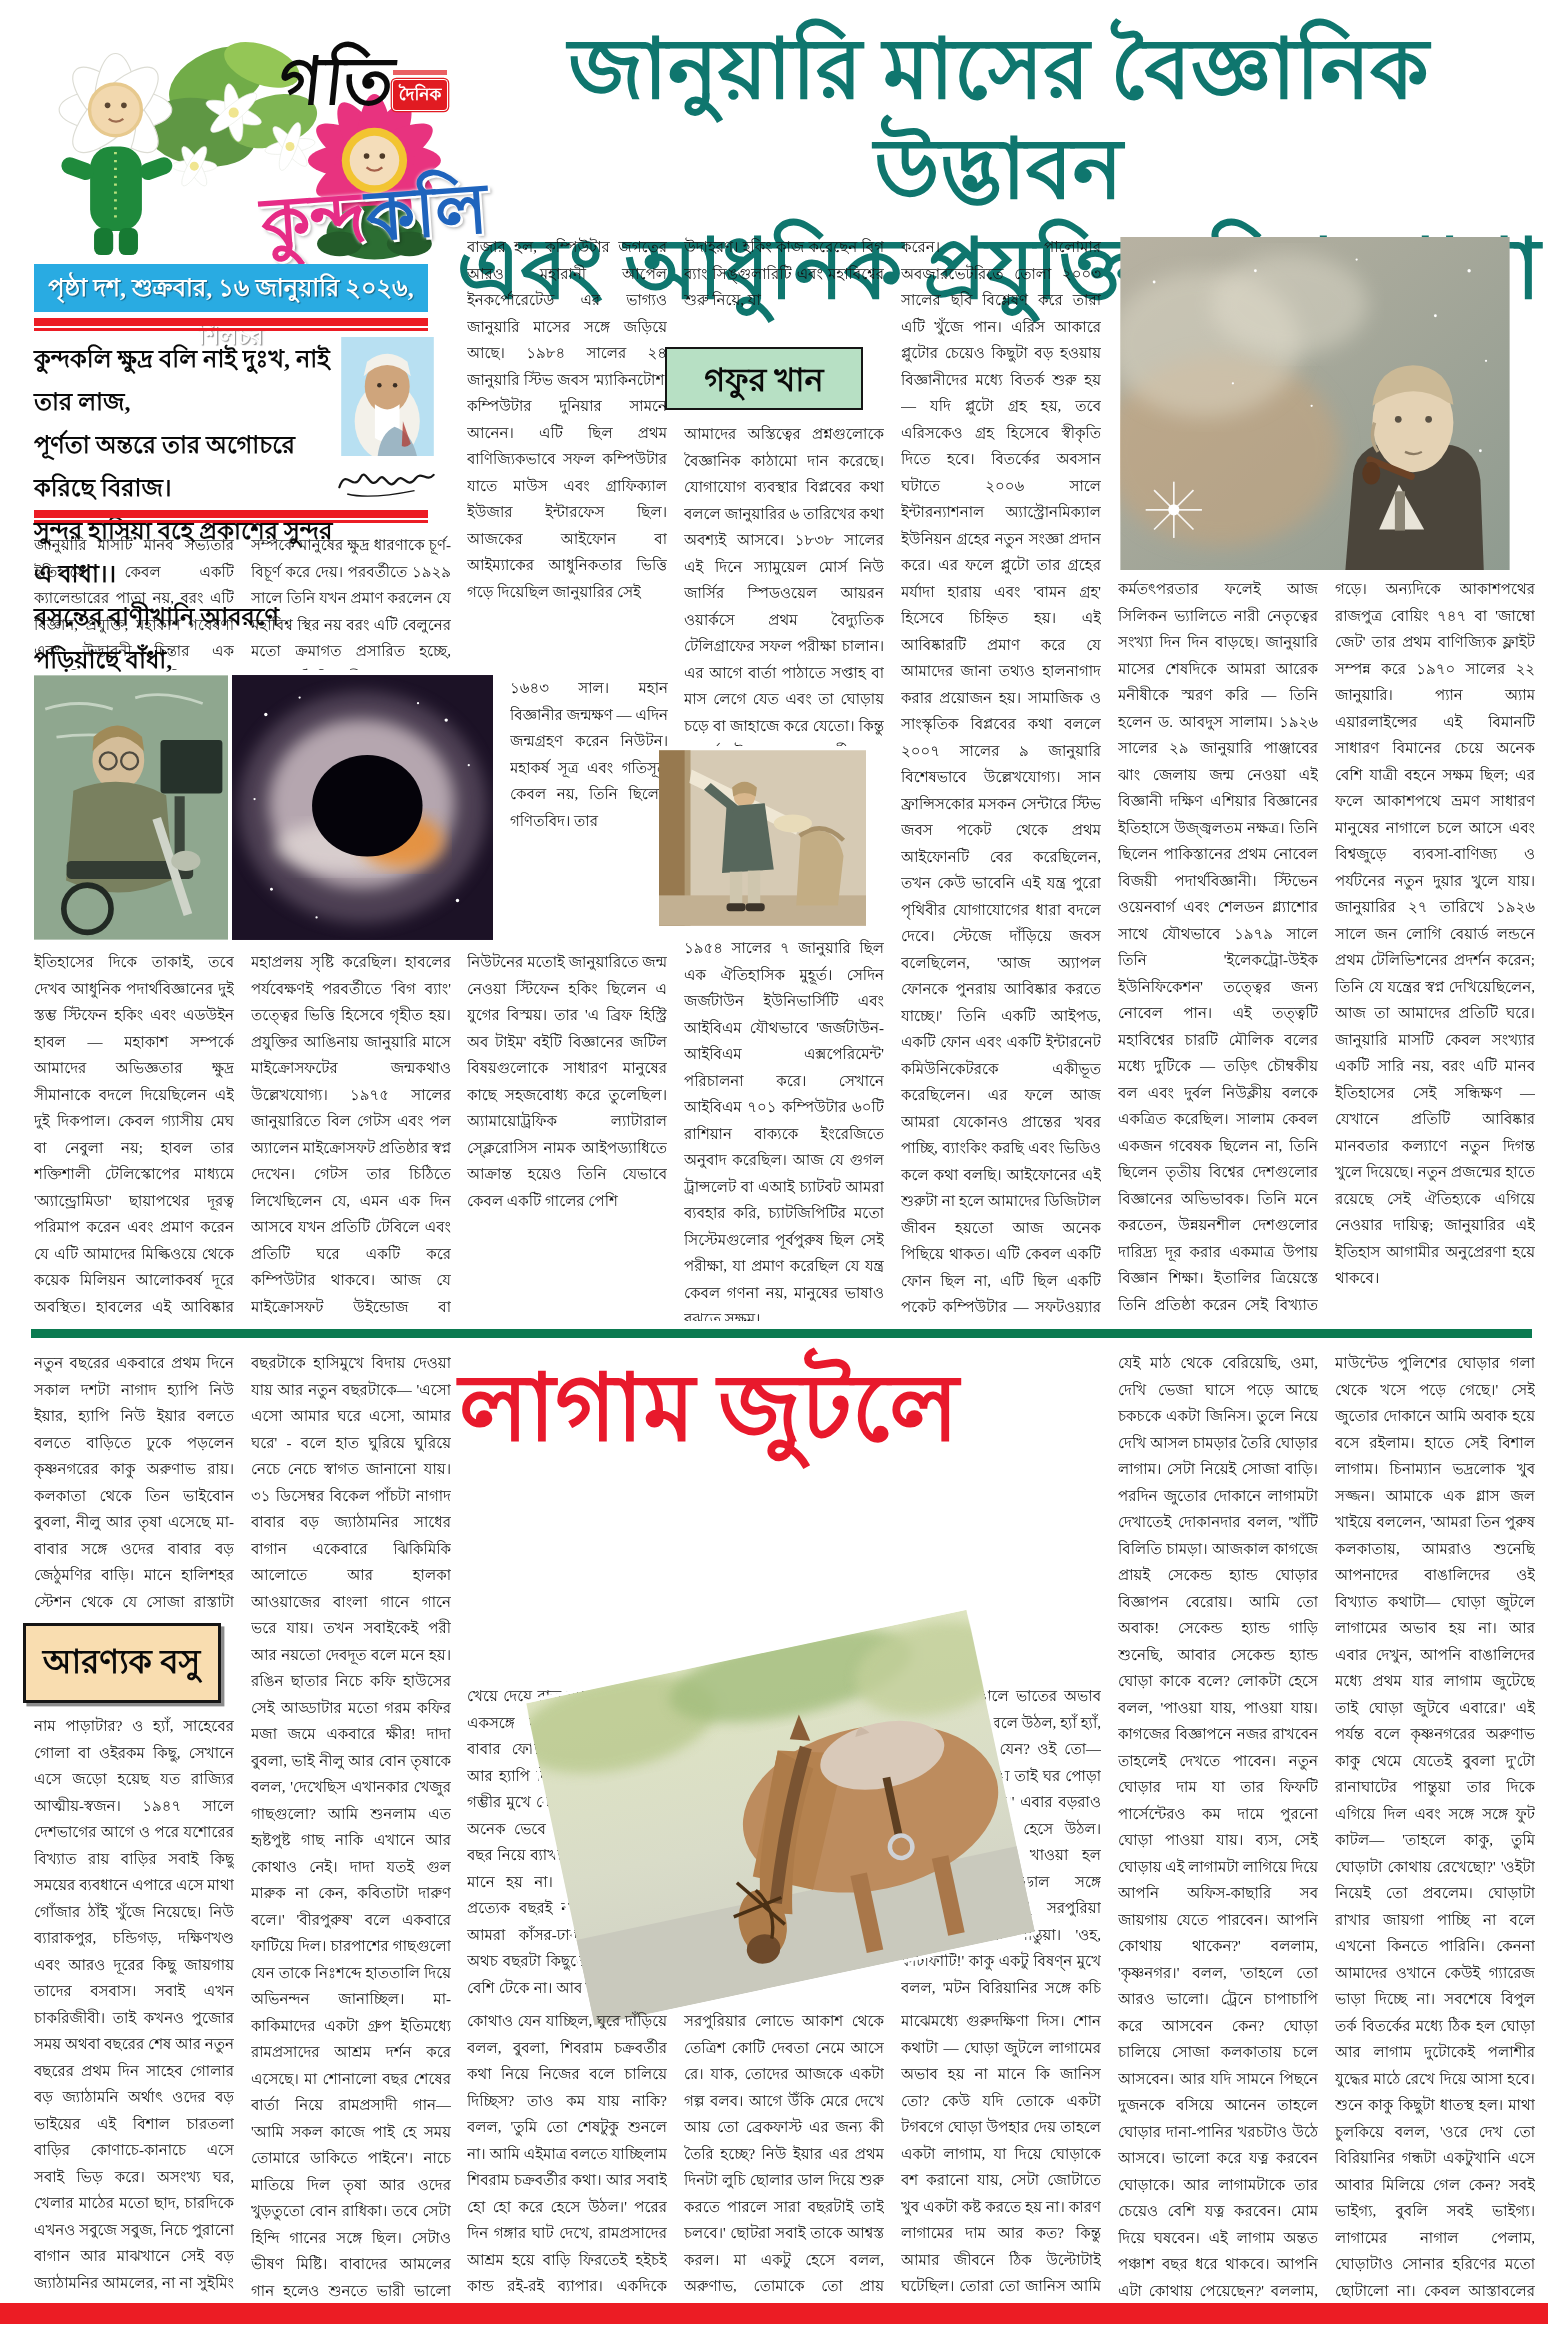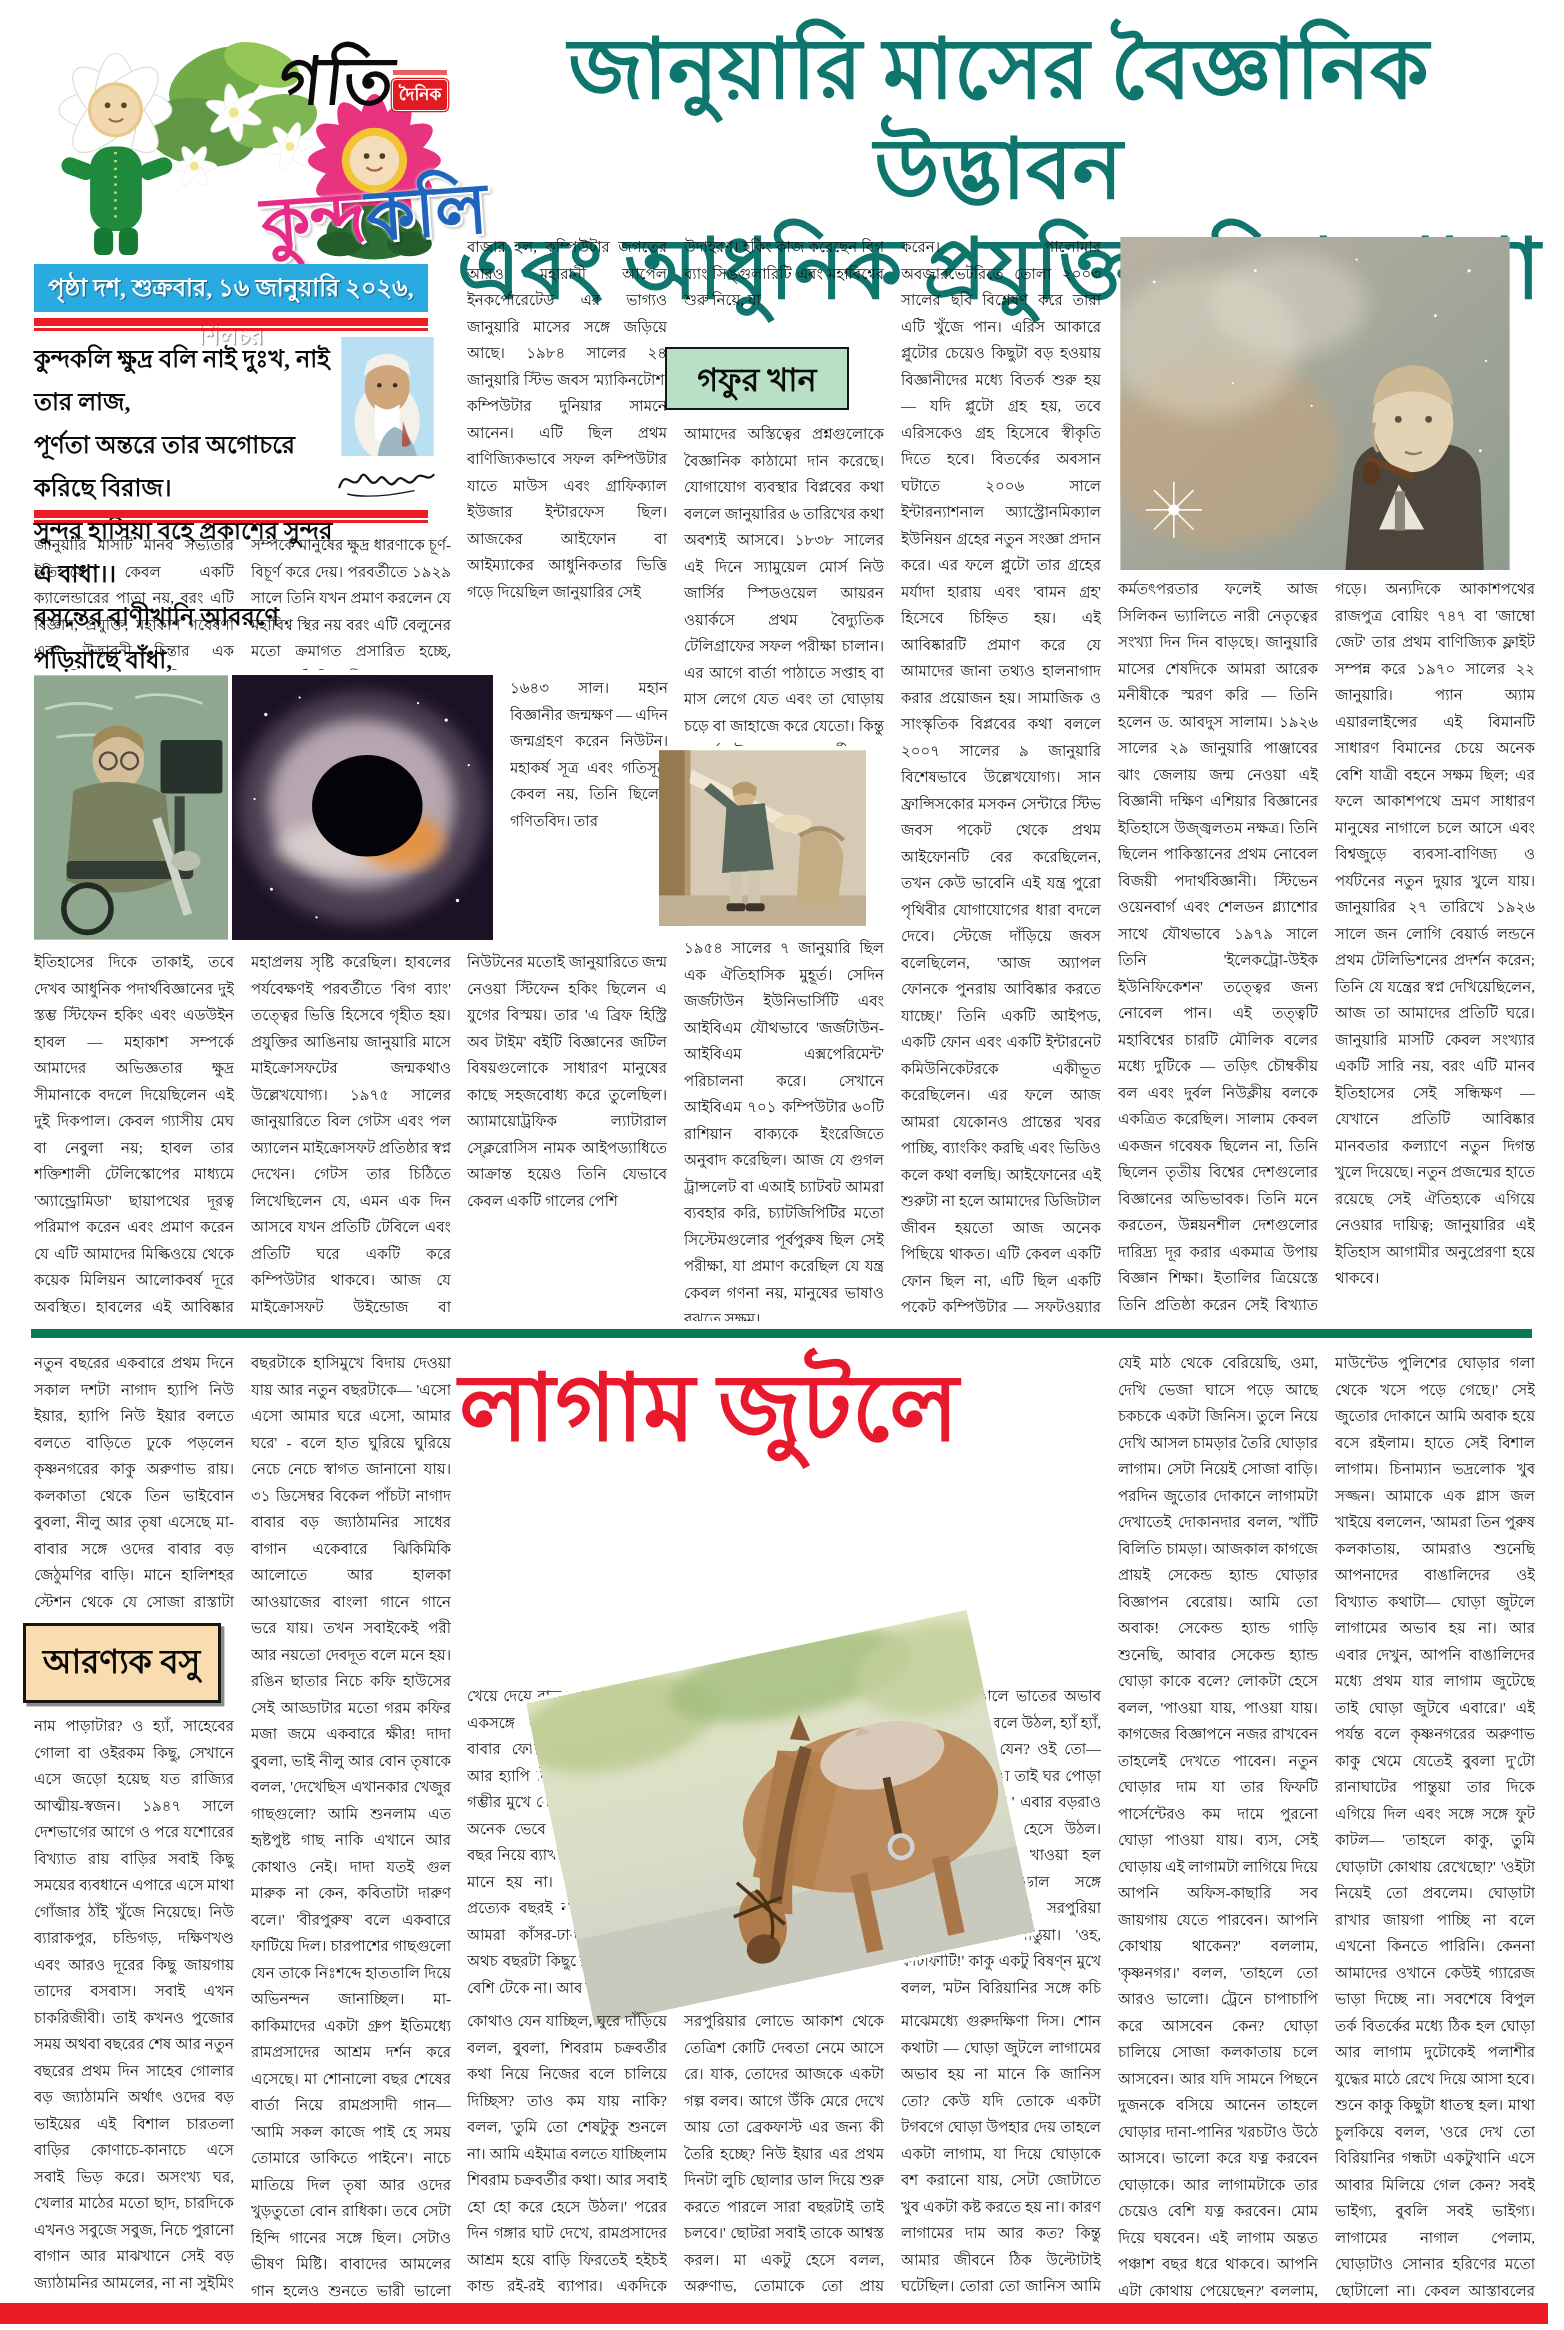--- a/index.html
+++ b/index.html
@@ -34,21 +34,21 @@
               font-weight:700;color:#0a0a0a;}
   .tagore{position:absolute;left:341px;top:337px;width:93px;height:119px;overflow:hidden;}
   .signature{position:absolute;left:336px;top:460px;width:101px;height:41px;}
   
   .headline-top{position:absolute;left:445px;top:20px;width:1107px;text-align:center;
                 font-size:84px;line-height:100px;font-weight:800;color:#0f766e;}
   .headline-bottom{position:absolute;left:459px;top:1349px;width:757px;text-align:left;
                    font-size:93px;line-height:119px;font-weight:800;color:#e8192c;}
   
   .author-box{position:absolute;text-align:center;font-weight:800;color:#0a0a0a;}
-  .gafur{left:665px;top:347px;width:184px;height:63px;background:#b7e0c4;border:2.8px solid #151515;
+  .gafur{left:665px;top:347px;width:198px;height:63px;background:#b7e0c4;border:2.8px solid #151515;
          font-size:32px;line-height:63px;box-sizing:border-box;}
   .aranyak{left:22.5px;top:1623px;width:198px;height:80px;background:#f9ddb0;border:3.4px solid #151515;
            font-size:33px;line-height:73px;box-sizing:border-box;box-shadow:3.4px 3.4px 0 rgba(0,0,0,.45);}
   
   .photo{position:absolute;overflow:hidden;}
   .horse-wrap{position:absolute;left:555px;top:1653px;width:451px;height:329px;
               transform:rotate(-12deg);overflow:hidden;box-shadow:0 0 0 3.4px #fff;}
   
   .green-divider{position:absolute;left:31px;top:1329px;width:1501px;height:9px;background:#0a7a50;}
   .bottom-bar{position:absolute;left:0;top:2303px;width:1548px;height:21.4px;background:#ec1c24;}

